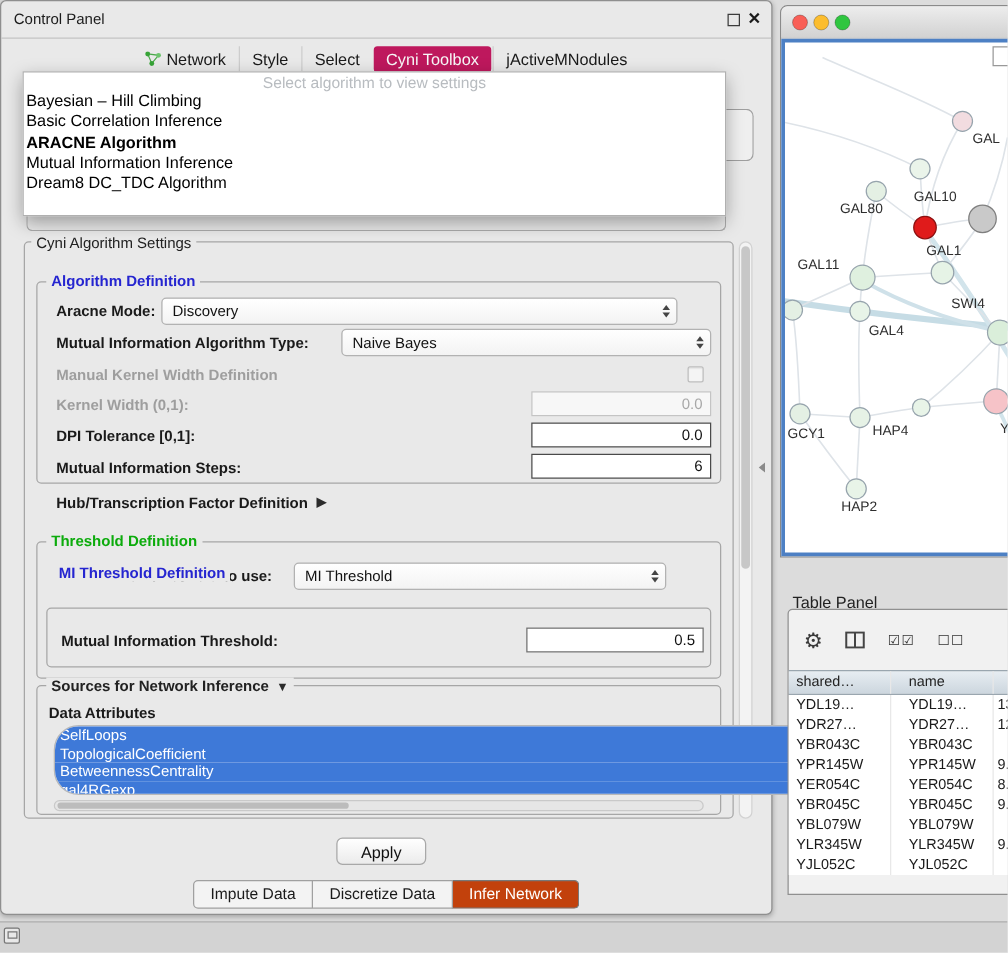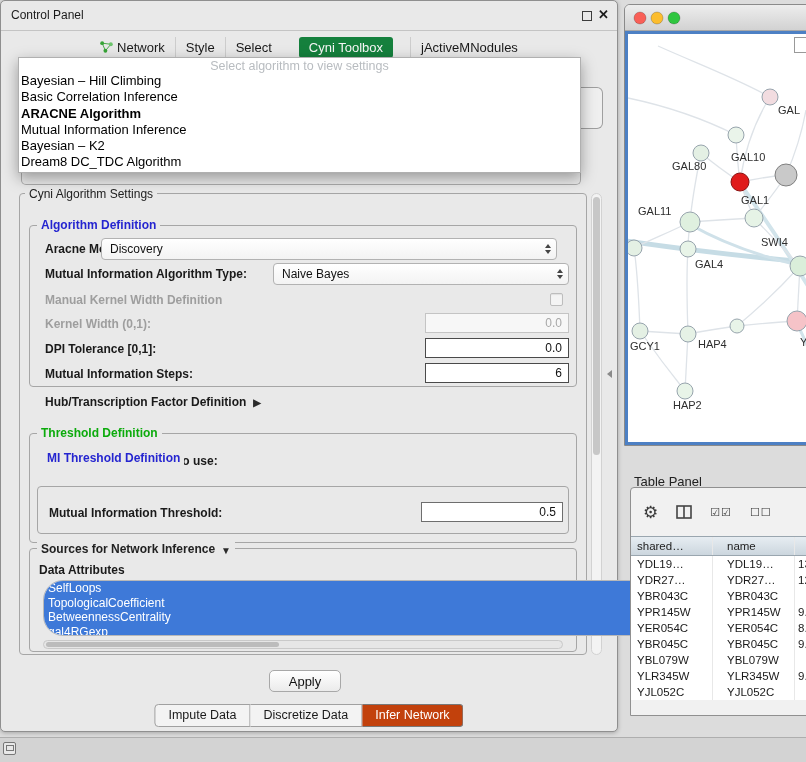--- a/index.html
+++ b/index.html
@@ -11,21 +11,21 @@
   .control-window { position:absolute; left:0; top:4; width:618px; height:732px;
     background:#e9e9e9; border:1px solid #8f8f8f; border-radius:5px; box-shadow:0 1px 4px rgba(0,0,0,.25); }
   .cp-titlebar { position:absolute; left:0; top:0; width:100%; height:30px; border-bottom:1px solid #c4c4c4; }
   .cp-title { position:absolute; left:10px; top:7px; font-size:12px; color:#1b1b1b; }
   .float-box { position:absolute; left:581px; top:10px; width:10px; height:10px; border:1.5px solid #3c3c3c; background:transparent; }
   .close-x { position:absolute; left:597px; top:6px; font-size:13px; font-weight:bold; color:#1b1b1b; cursor:default; }
 
   .cp-tabbar { position:absolute; left:0; top:34px; width:100%; height:25px; display:flex; justify-content:center; align-items:center; }
   .cp-tab { font-size:13px; color:#1a1a1a; padding:3px 10px; display:flex; align-items:center; gap:4px; white-space:nowrap; }
   .cp-tab + .cp-tab { border-left:1px solid #cdcdcd; }
-  .cp-tab.active { background:#15803d; color:#f7f7f7; border-radius:3px; border-left:none; margin:0 17px; }
+  .cp-tab.active { background:#be185d; color:#f7f7f7; border-radius:3px; border-left:none; margin:0 1px; }
 
   
   .frag-right { position:absolute; left:578px; top:86px; width:24px; height:42px; background:#efefef;
     border:1px solid #9f9f9f; border-left:none; border-radius:0 6px 6px 0; }
   .frag-groupline { position:absolute; left:20px; top:164px; width:560px; height:20px;
     border-left:1px solid #ababab; border-right:1px solid #ababab; border-bottom:1px solid #ababab; border-radius:0 0 5px 5px; }
 
   
   .groupbox { position:absolute; border:1px solid #a6a6a6; border-radius:4px; }
   .grouplabel { position:absolute; background:#e9e9e9; padding:0 4px; font-size:12px; color:#222; white-space:nowrap; }
@@ -159,21 +159,21 @@
     <span class="grouplabel" style="left:24px; top:186px;">Cyni Algorithm Settings</span>
 
     <div class="scrollbar-v" style="left:590px; top:192px; width:11px; height:462px;">
       <div class="scroll-thumb-v" style="top:3px; height:56%;"></div>
     </div>
 
     <div class="groupbox" style="left:28px; top:224px; width:548px; height:162px;"></div>
     <span class="grouplabel blue" style="left:36px; top:217px;">Algorithm Definition</span>
 
     <span class="blabel" style="left:44px; top:241px;">Aracne Mode:</span>
-    <div class="combo" style="left:100px; top:237px; width:456px;">
+    <div class="combo" style="left:128px; top:237px; width:413px;">
       <span>Discovery</span>
       <span class="combo-arrows">
           <span class="tri-up"></span>
           <span class="tri-down"></span>
         </span>
     </div>
 
     <span class="blabel" style="left:44px; top:266px;">Mutual Information Algorithm Type:</span>
     <div class="combo" style="left:272px; top:262px; width:296px;">
       <span>Naive Bayes</span>
@@ -203,20 +203,27 @@
 
     <div class="expander-row" style="left:44px; top:394px;">
       <span>Hub/Transcription Factor Definition</span>
       <span class="expander-glyph">▶</span>
     </div>
 
     <div class="groupbox" style="left:28px; top:432px; width:548px; height:110px;"></div>
     <span class="grouplabel green" style="left:36px; top:425px;">Threshold Definition</span>
 
     <span class="blabel" style="left:80px; top:453px;">Which threshold to use:</span>
+    <div class="combo" style="left:234px; top:449px; width:298px;">
+      <span>MI Threshold</span>
+      <span class="combo-arrows">
+          <span class="tri-up"></span>
+          <span class="tri-down"></span>
+        </span>
+    </div>
 
     <div class="groupbox" style="left:36px; top:485px; width:532px; height:48px;"></div>
     <span class="grouplabel blue" style="left:42px; top:450px;">MI Threshold Definition</span>
 
     <span class="blabel" style="left:48px; top:505px;">Mutual Information Threshold:</span>
     <div class="field mid" style="left:420px; top:501px; width:142px;">
       <span>0.5</span>
     </div>
 
     <div class="groupbox" style="left:28px; top:547px; width:548px; height:104px;"></div>
@@ -252,21 +259,20 @@
 
     <div class="collapse-tri"></div>
   </div>
 
   <div class="alg-menu">
     <div class="alg-prompt">Select algorithm to view settings</div>
     <div class="alg-item">Bayesian – Hill Climbing</div>
     <div class="alg-item">Basic Correlation Inference</div>
     <div class="alg-item sel">ARACNE Algorithm</div>
     <div class="alg-item">Mutual Information Inference</div>
-    <div class="alg-item">Bayesian – K2</div>
     <div class="alg-item">Dream8 DC_TDC Algorithm</div>
   </div>
 
   <div class="net-window">
     <div class="net-titlebar">
       <svg width="52" height="14" style="position:absolute; left:8px; top:6px;">
         <circle cx="7" cy="7" r="6" stroke="rgba(0,0,0,.25)" stroke-width="0.8" fill="#F95F57"></circle>
         <circle cx="24" cy="7" r="6" stroke="rgba(0,0,0,.25)" stroke-width="0.8" fill="#FCBD2E"></circle>
         <circle cx="41" cy="7" r="6" stroke="rgba(0,0,0,.25)" stroke-width="0.8" fill="#2FC640"></circle>
       </svg>

